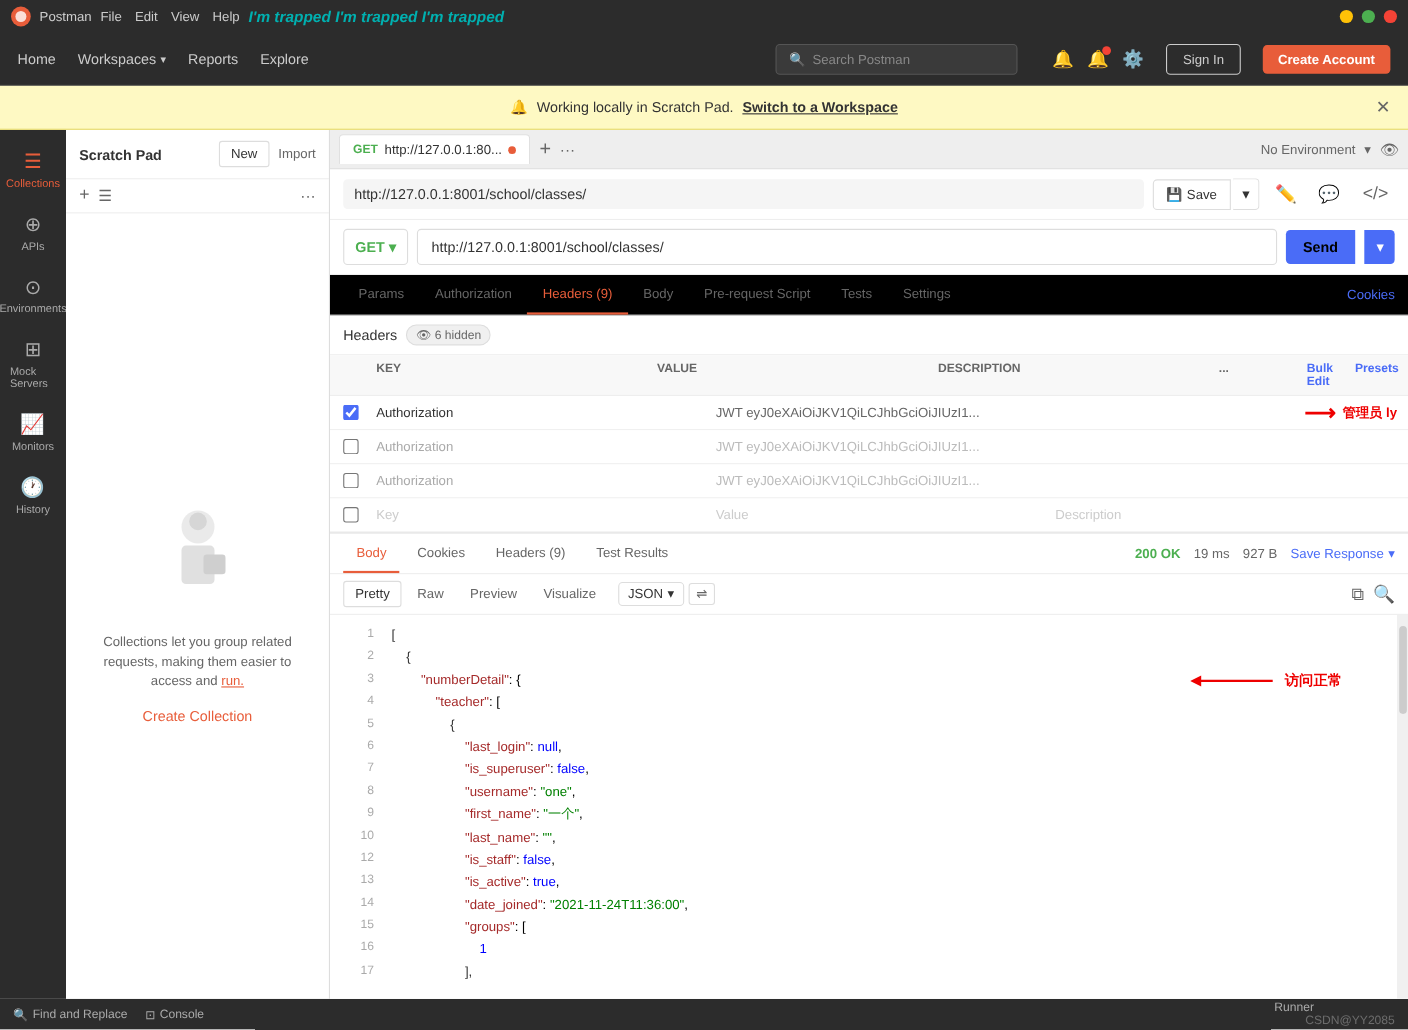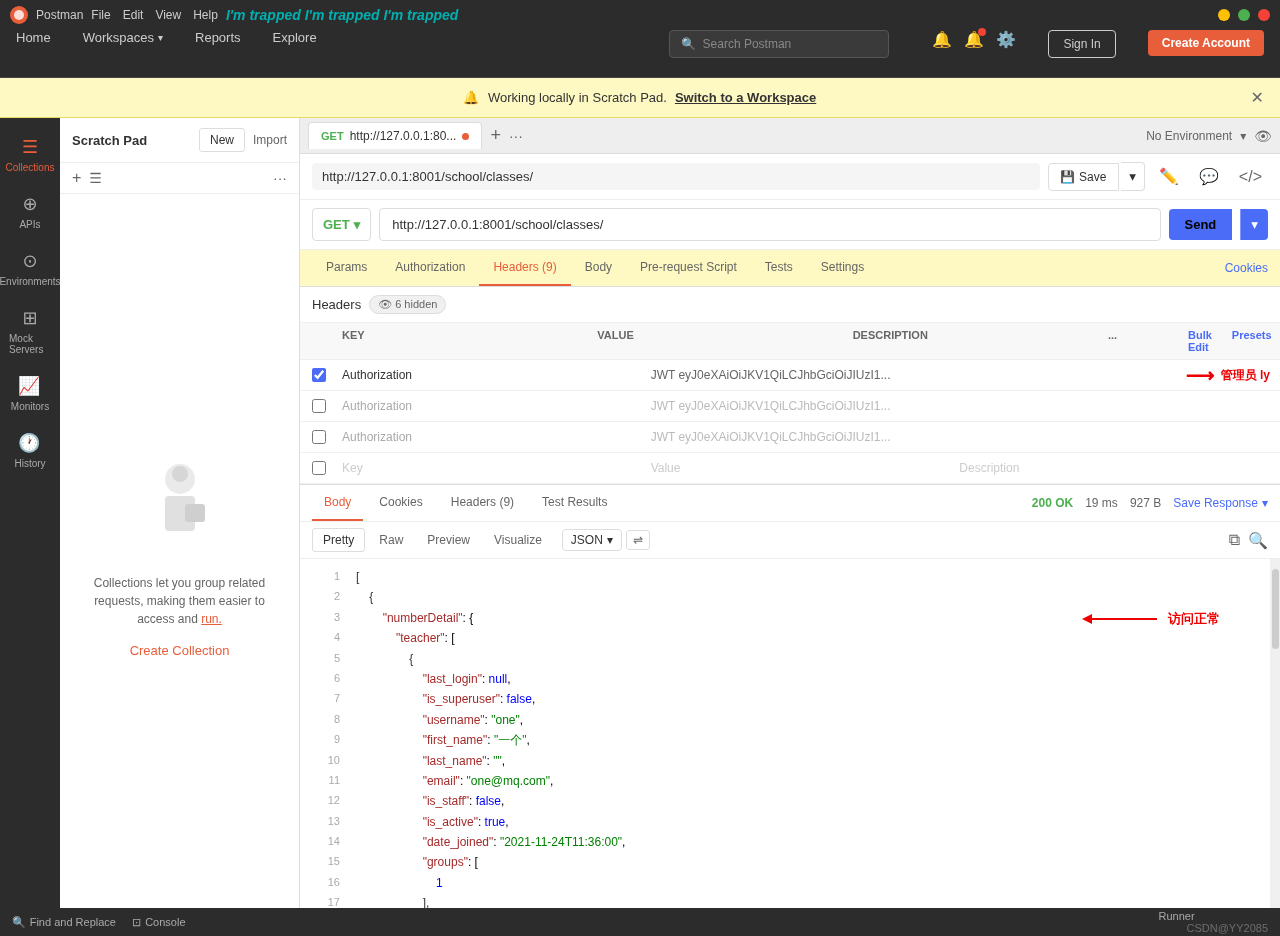--- a/index.html
+++ b/index.html
@@ -24,23 +24,23 @@
     .titlebar-btn { width: 12px; height: 12px; border-radius: 50%; border: none; cursor: pointer; }
     .tb-min { background: #ffc107; }
     .tb-max { background: #4caf50; }
     .tb-close { background: #f44336; }
 
     
     .navbar {
       background: #2c2c2c;
       height: 48px;
       display: flex;
-      align-items: flex-start;
+      align-items: center;
       padding: 0 16px;
-      gap: 32px;
+      gap: 20px;
       border-bottom: 1px solid #444;
     }
     .nav-link { color: #ccc; font-size: 13px; cursor: pointer; text-decoration: none; }
     .nav-search {
       background: #3a3a3a;
       border: 1px solid #555;
       border-radius: 4px;
       padding: 6px 12px;
       color: #ccc;
       font-size: 12px;
@@ -225,21 +225,21 @@
       border-radius: 4px;
       padding: 8px 12px;
       font-size: 13px;
       color: #333;
     }
     .send-btn { background: #4a6cf7; border: none; color: #000000; padding: 8px 16px; border-radius: 4px 0 0 4px; cursor: pointer; font-size: 13px; font-weight: 600; }
     .send-arrow { background: #4a6cf7; border: none; border-left: 1px solid rgba(255,255,255,0.3); color: white; padding: 8px 10px; border-radius: 0 4px 4px 0; cursor: pointer; }
 
     
     .req-nav {
-      background: #fef9c3;
+      background: #000000;
       display: flex;
       align-items: center;
       border-bottom: 1px solid #ddd;
       padding: 0 12px;
     }
     .req-nav-item {
       padding: 10px 14px;
       font-size: 12px;
       color: #666;
       cursor: pointer;
@@ -671,24 +671,20 @@
           </div>
           <div class="json-line">
             <span class="line-num">9</span>
             <span class="json-text">                    <span class="j-key">"first_name"</span>: <span class="j-str">"一个"</span>,</span>
           </div>
           <div class="json-line">
             <span class="line-num">10</span>
             <span class="json-text">                    <span class="j-key">"last_name"</span>: <span class="j-str">""</span>,</span>
           </div>
           <div class="json-line">
-            <span class="line-num">11</span>
-            <span class="json-text">                    <span class="j-key">"email"</span>: <span class="j-str">"one@mq.com"</span>,</span>
-          </div>
-          <div class="json-line">
             <span class="line-num">12</span>
             <span class="json-text">                    <span class="j-key">"is_staff"</span>: <span class="j-bool">false</span>,</span>
           </div>
           <div class="json-line">
             <span class="line-num">13</span>
             <span class="json-text">                    <span class="j-key">"is_active"</span>: <span class="j-bool">true</span>,</span>
           </div>
           <div class="json-line">
             <span class="line-num">14</span>
             <span class="json-text">                    <span class="j-key">"date_joined"</span>: <span class="j-str">"2021-11-24T11:36:00"</span>,</span>

